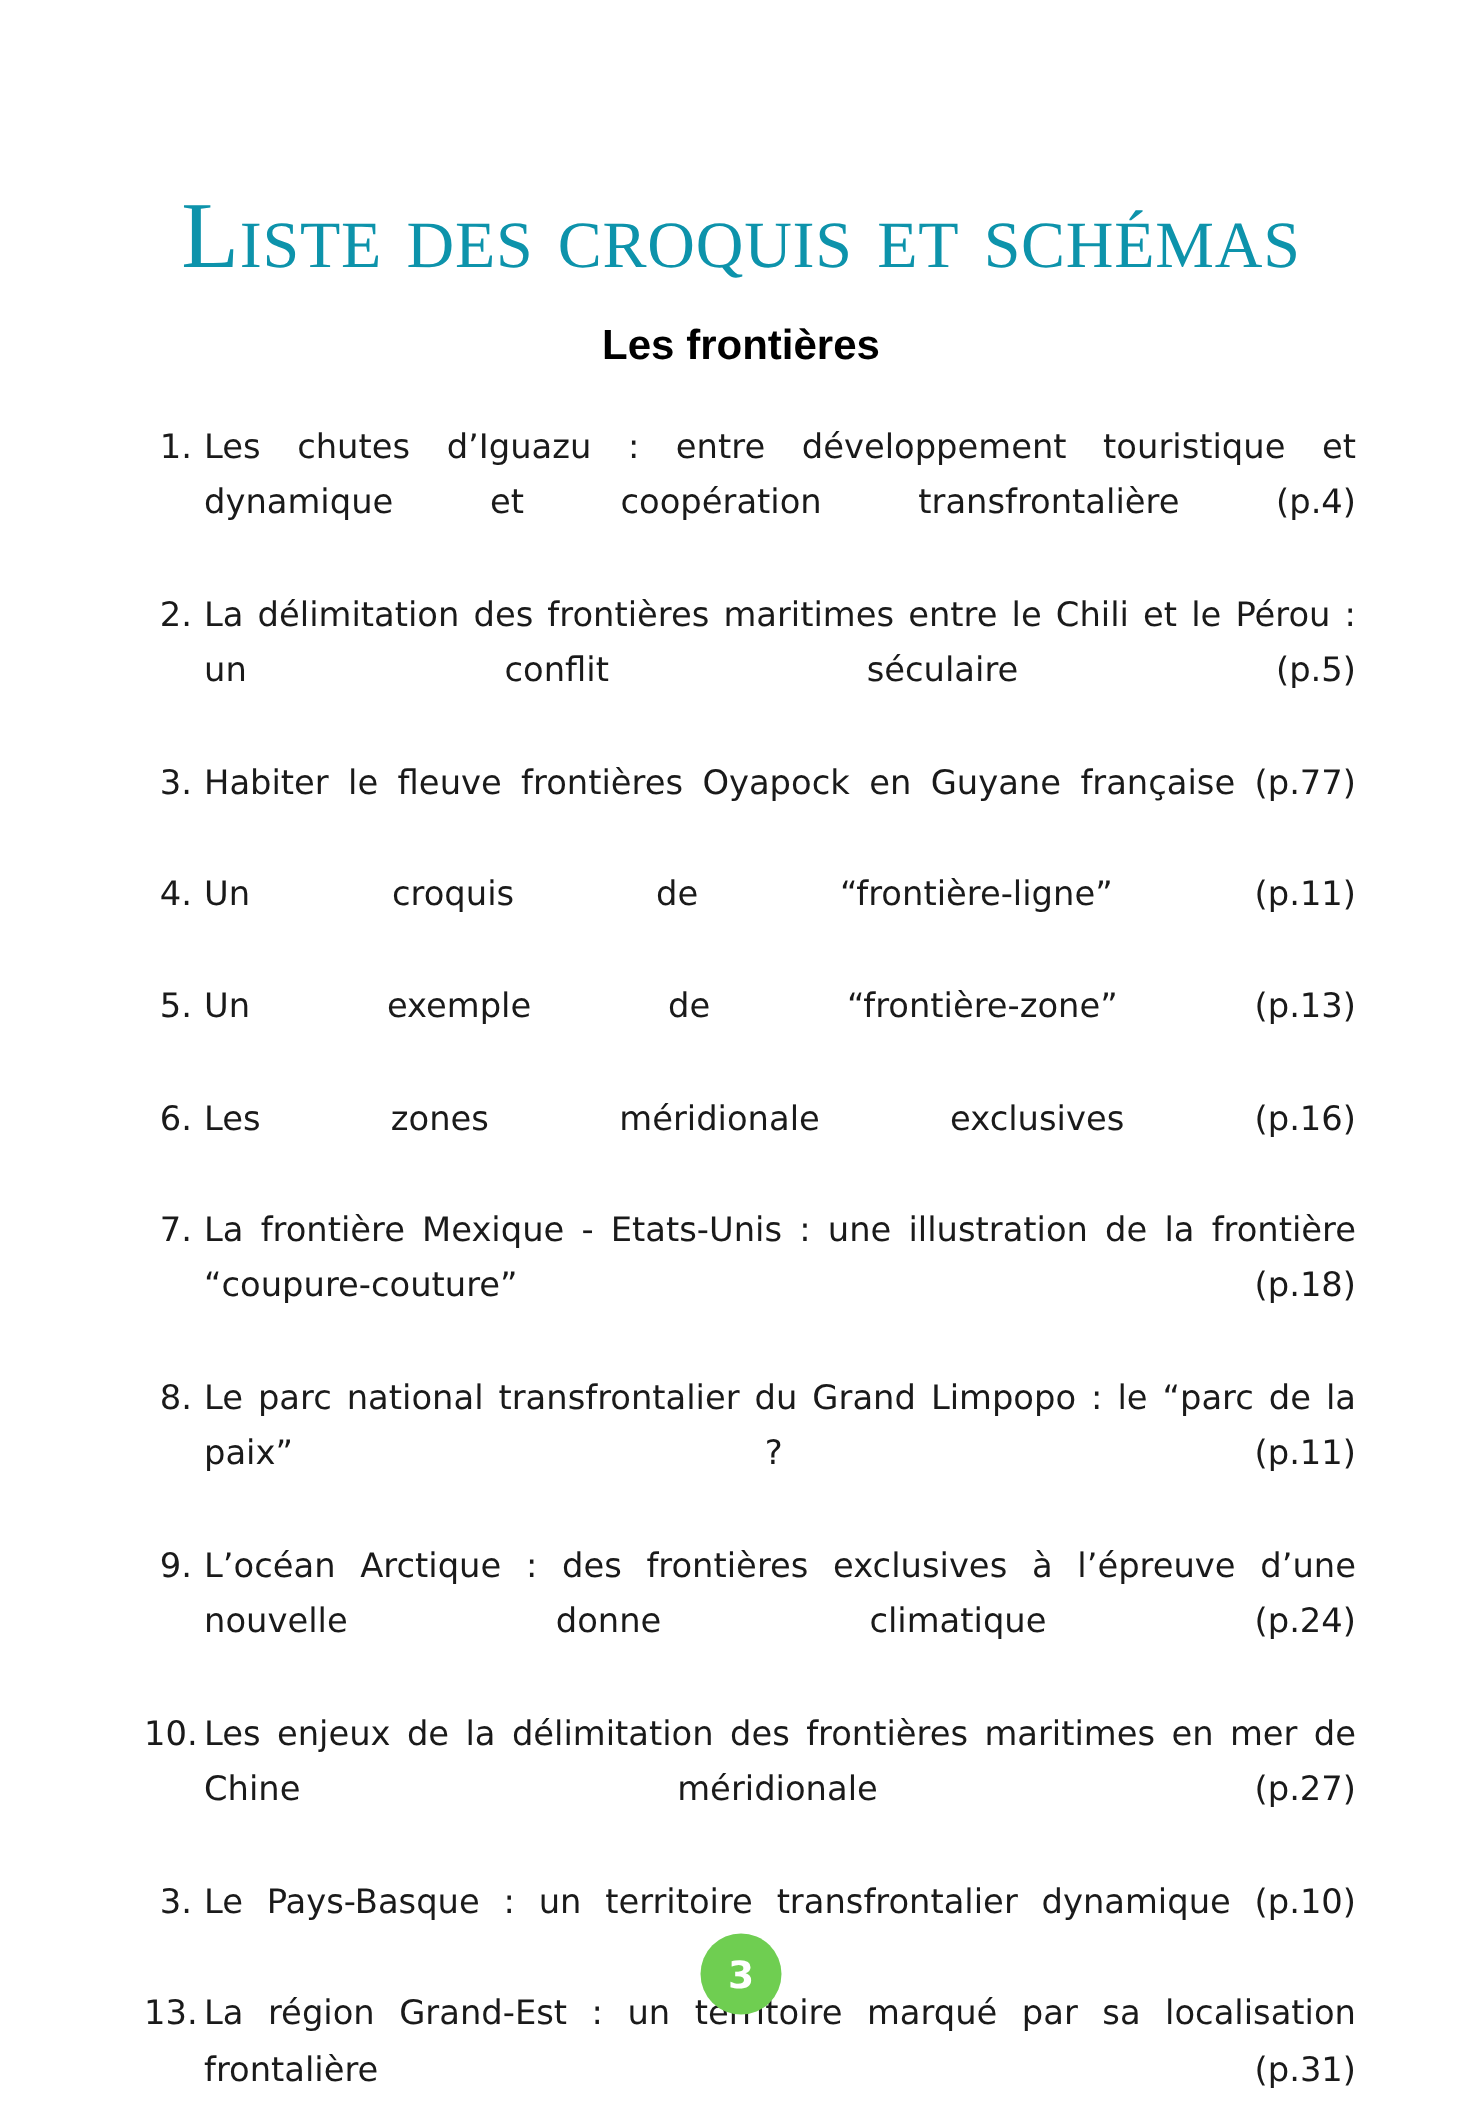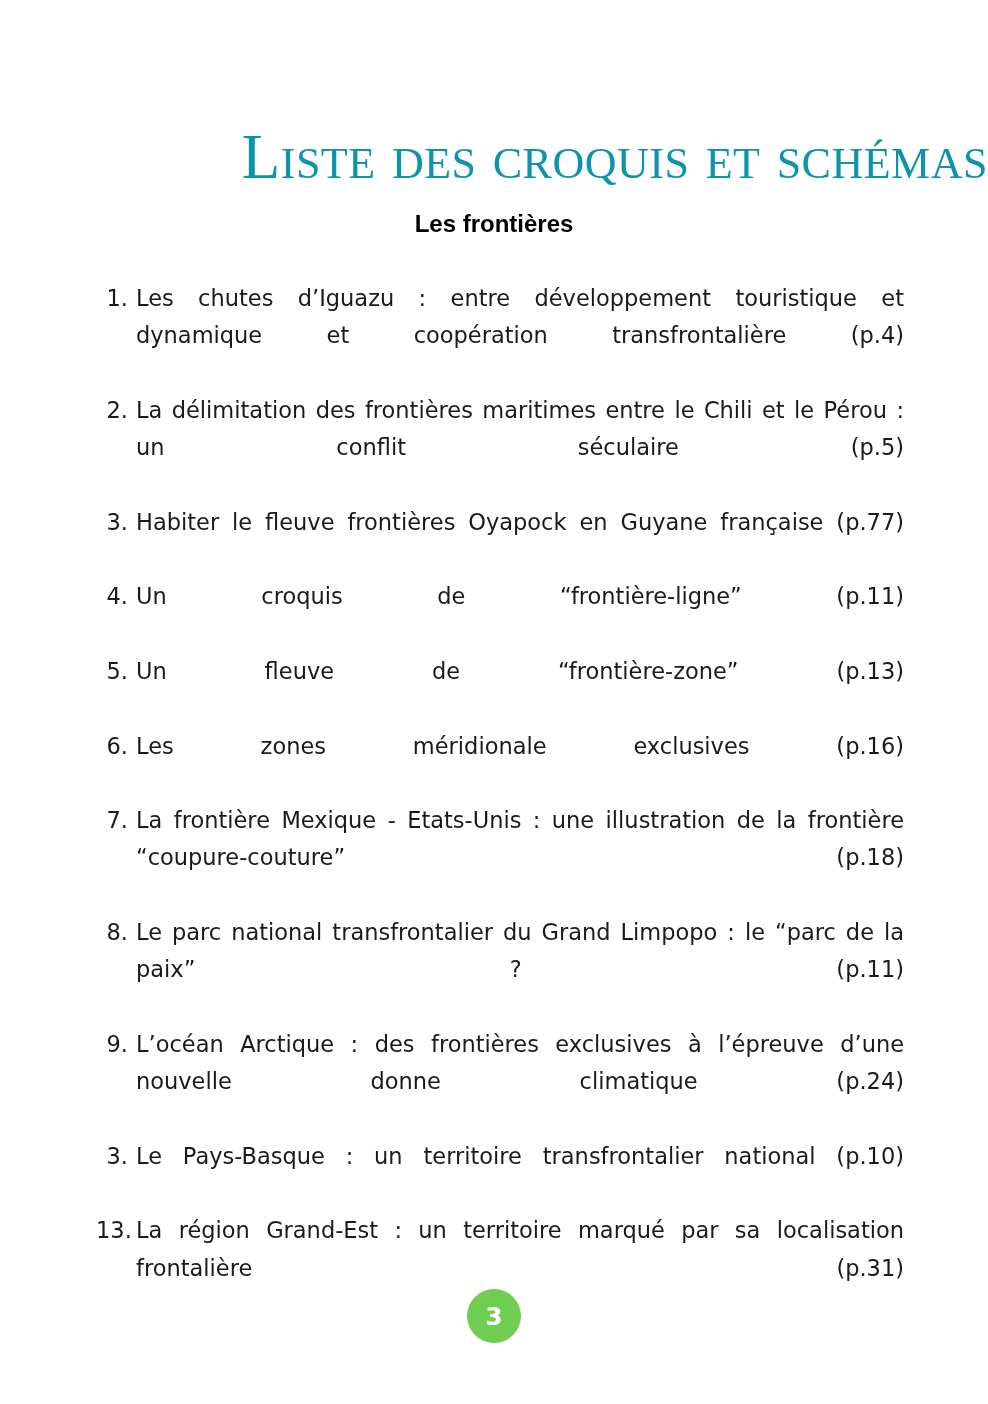--- a/index.html
+++ b/index.html
@@ -19,41 +19,41 @@
     inset: 0;
     background: #ffffff;
   }
 
   
   .doc-title {
     position: absolute;
     top: 82px;
     left: 0;
     width: 988px;
-    text-align: right;
+    text-align: center;
     font-family: "Liberation Serif", "DejaVu Serif", serif;
     font-variant: small-caps;
     font-weight: 400;
     font-size: 63px;
     letter-spacing: 0.5px;
     color: #0d93ab;
     line-height: 1.05;
     white-space: nowrap;
   }
 
   
   .section-heading {
     position: absolute;
     top: 190px;
     left: 0;
     width: 988px;
     text-align: center;
     font-family: "Liberation Sans", "DejaVu Sans", sans-serif;
     font-weight: bold;
-    font-size: 24px;
+    font-size: 28px;
     color: #000000;
     line-height: 1.2;
   }
 
   
   .list-wrap {
     position: absolute;
     top: 280px;
     left: 96px;
     width: 808px;
@@ -142,41 +142,45 @@
         <li>
           <span class="num">3.</span>
           <span class="txt">Habiter le fleuve frontières Oyapock en Guyane française (p.77)</span>
         </li>
         <li>
           <span class="num">4.</span>
           <span class="txt">Un croquis de “frontière-ligne” (p.11)</span>
         </li>
         <li>
           <span class="num">5.</span>
-          <span class="txt">Un fleuve de “frontière-zone” (p.13)</span>
+          <span class="txt">Un exemple de “frontière-zone” (p.13)</span>
         </li>
         <li>
           <span class="num">6.</span>
           <span class="txt">Les zones méridionale exclusives (p.16)</span>
         </li>
         <li>
           <span class="num">7.</span>
           <span class="txt">La frontière Mexique - Etats-Unis : une illustration de la frontière “coupure-couture” (p.18)</span>
         </li>
         <li>
           <span class="num">8.</span>
           <span class="txt">Le parc national transfrontalier du Grand Limpopo : le “parc de la paix” ? (p.11)</span>
         </li>
         <li>
           <span class="num">9.</span>
           <span class="txt">L’océan Arctique : des frontières exclusives à l’épreuve d’une nouvelle donne climatique (p.24)</span>
         </li>
         <li>
+          <span class="num">10.</span>
+          <span class="txt">Les enjeux de la délimitation des frontières maritimes en mer de Chine méridionale (p.27)</span>
+        </li>
+        <li>
           <span class="num">3.</span>
-          <span class="txt">Le Pays-Basque : un territoire transfrontalier national (p.10)</span>
+          <span class="txt">Le Pays-Basque : un territoire transfrontalier dynamique (p.10)</span>
         </li>
         <li>
           <span class="num">13.</span>
           <span class="txt">La région Grand-Est : un territoire marqué par sa localisation frontalière (p.31)</span>
         </li>
       </ol>
   </div>
 
   <div class="page-badge">
     <span class="page-num">3</span>

